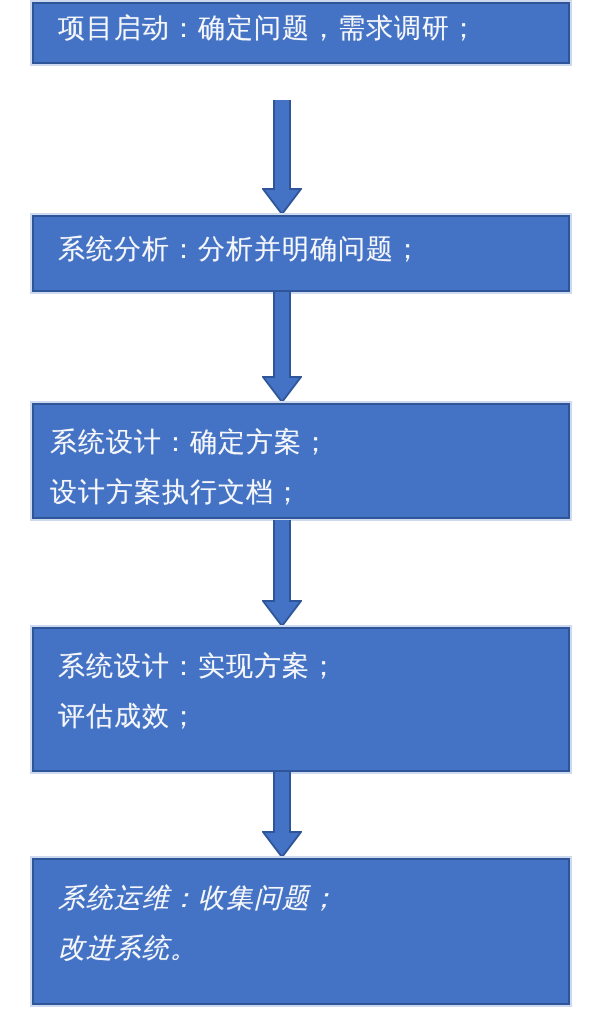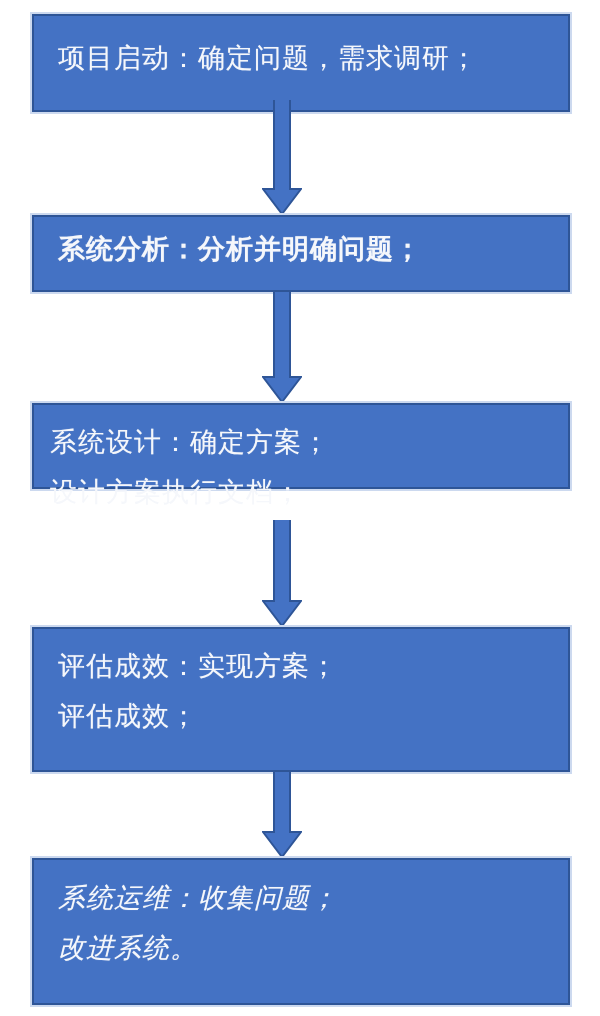--- a/index.html
+++ b/index.html
@@ -22,23 +22,23 @@
     padding-left:24px;
     letter-spacing:1px;
   }
   .box .line{
     line-height:50px;
     white-space:nowrap;
     text-shadow:0 0 1px rgba(255,255,255,.4);
   }
   .line.indent{}
   .box.single{display:flex;align-items:center;padding-bottom:10px;}
-  .box1{top:14px;height:98px;}
-  .box2{top:215px;height:77px;font-weight:bold;}
-  .box3{top:403px;height:86px;padding-top:12px;padding-left:16px;}
+  .box1{top:2px;height:62px;}
+  .box2{top:215px;height:77px;}
+  .box3{top:403px;height:116px;padding-top:12px;padding-left:16px;}
   .box4{top:627px;height:145px;padding-top:12px;}
   .box5{top:858px;height:147px;padding-top:13px;font-style:italic;}
   .arrow{
     position:absolute;
     left:262px;width:40px;
     display:block;
   }
   .arrow1{top:100px;height:115px;}
   .arrow2{top:292px;height:111px;}
   .arrow3{top:520px;height:107px;}
@@ -75,21 +75,21 @@
     <div class="line indent">设计方案执行文档；</div>
   </div>
 
   <div class="arrow arrow3">
     <svg viewBox="0 0 40 107" preserveAspectRatio="none" aria-hidden="true">
       <polygon points="12,-4 28,-4 28,81 39,81 20,106 1,81 12,81" fill="#4472C4" stroke="#2E5597" stroke-width="2" stroke-linejoin="miter"></polygon>
     </svg>
   </div>
 
   <div class="box box4">
-    <div class="line">评估成效：实现方案；</div>
+    <div class="line">系统设计：实现方案；</div>
     <div class="line indent">评估成效；</div>
   </div>
 
   <div class="arrow arrow4">
     <svg viewBox="0 0 40 86" preserveAspectRatio="none" aria-hidden="true">
       <polygon points="12,-4 28,-4 28,60 39,60 20,85 1,60 12,60" fill="#4472C4" stroke="#2E5597" stroke-width="2" stroke-linejoin="miter"></polygon>
     </svg>
   </div>
 
   <div class="box box5">

